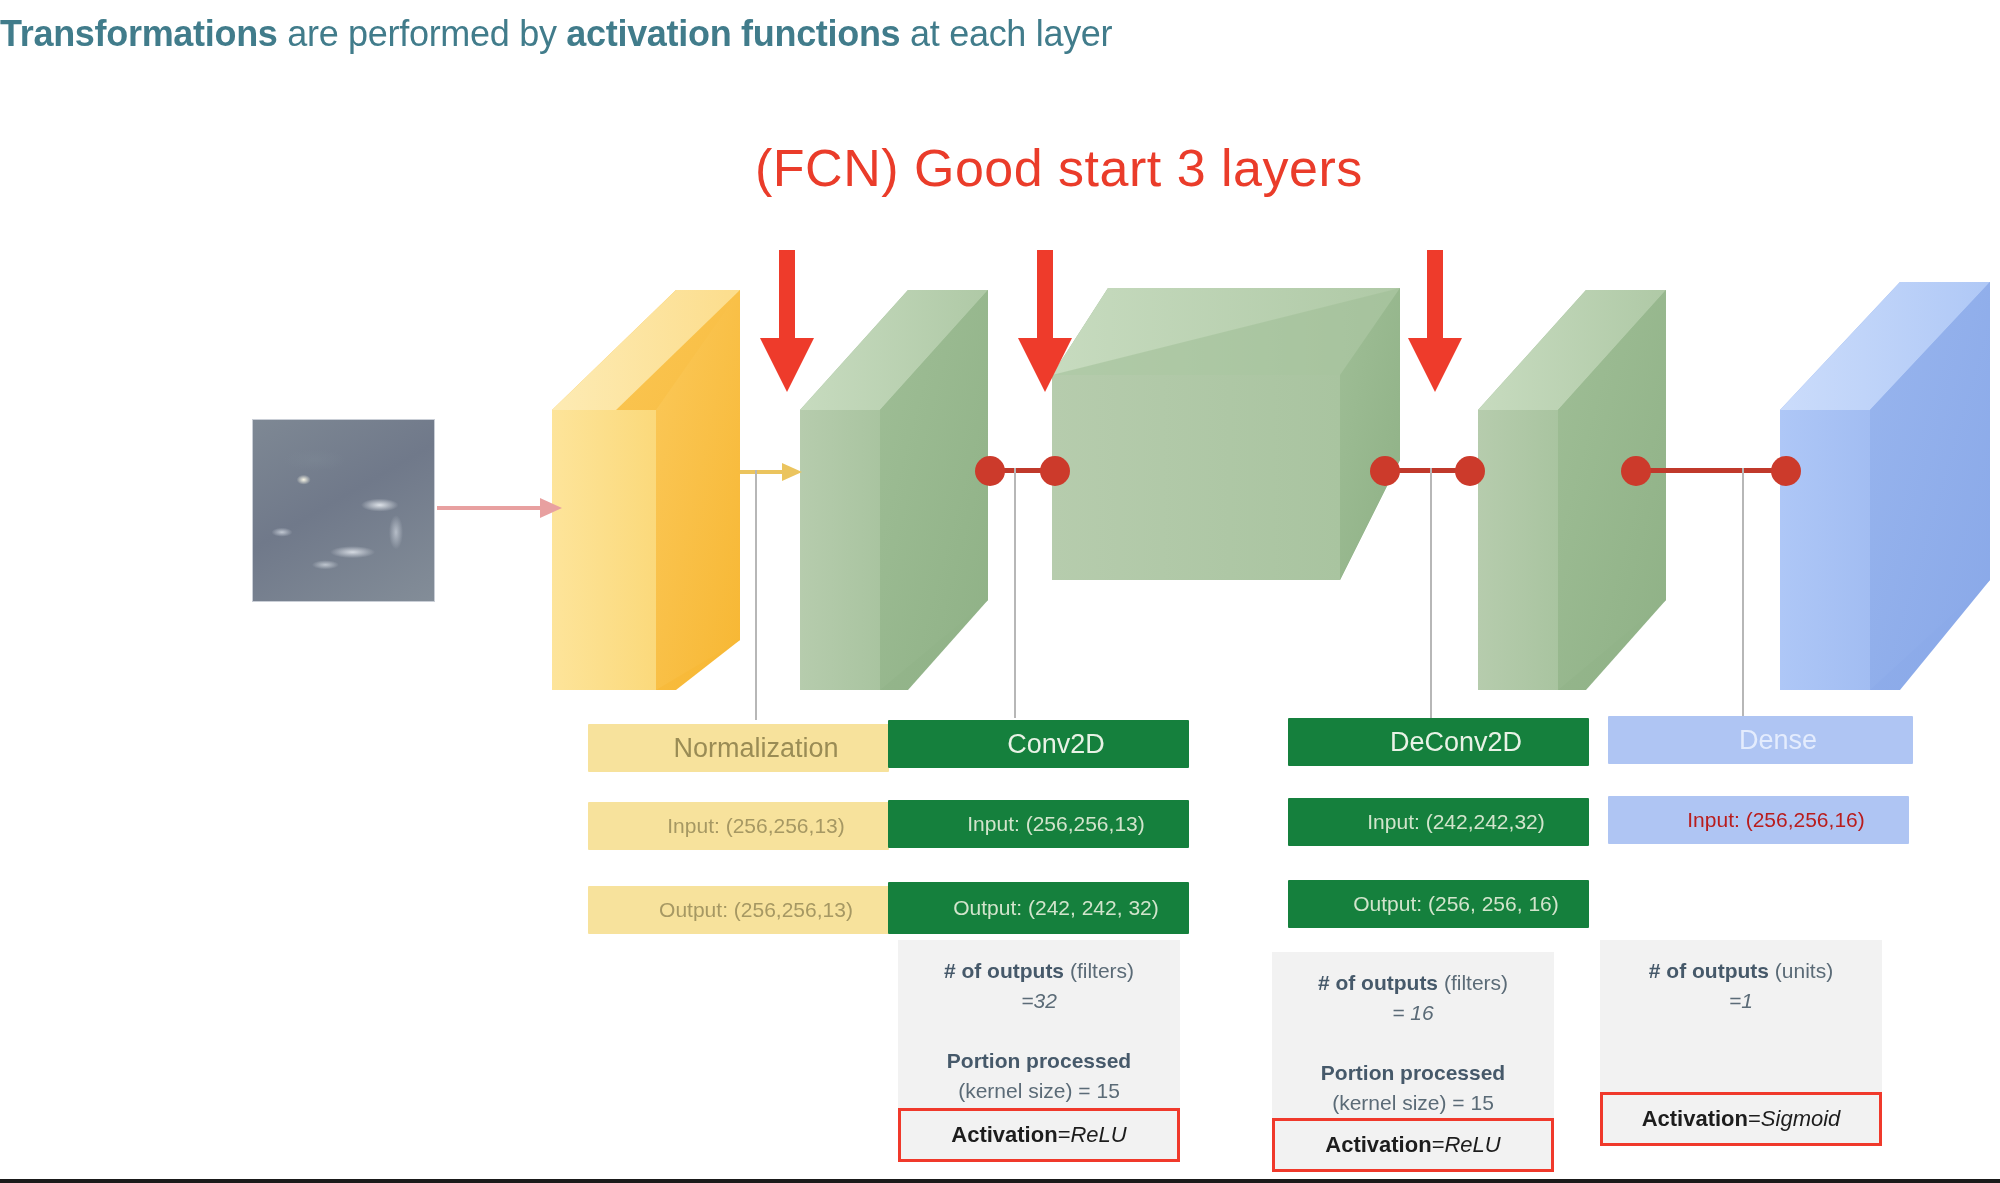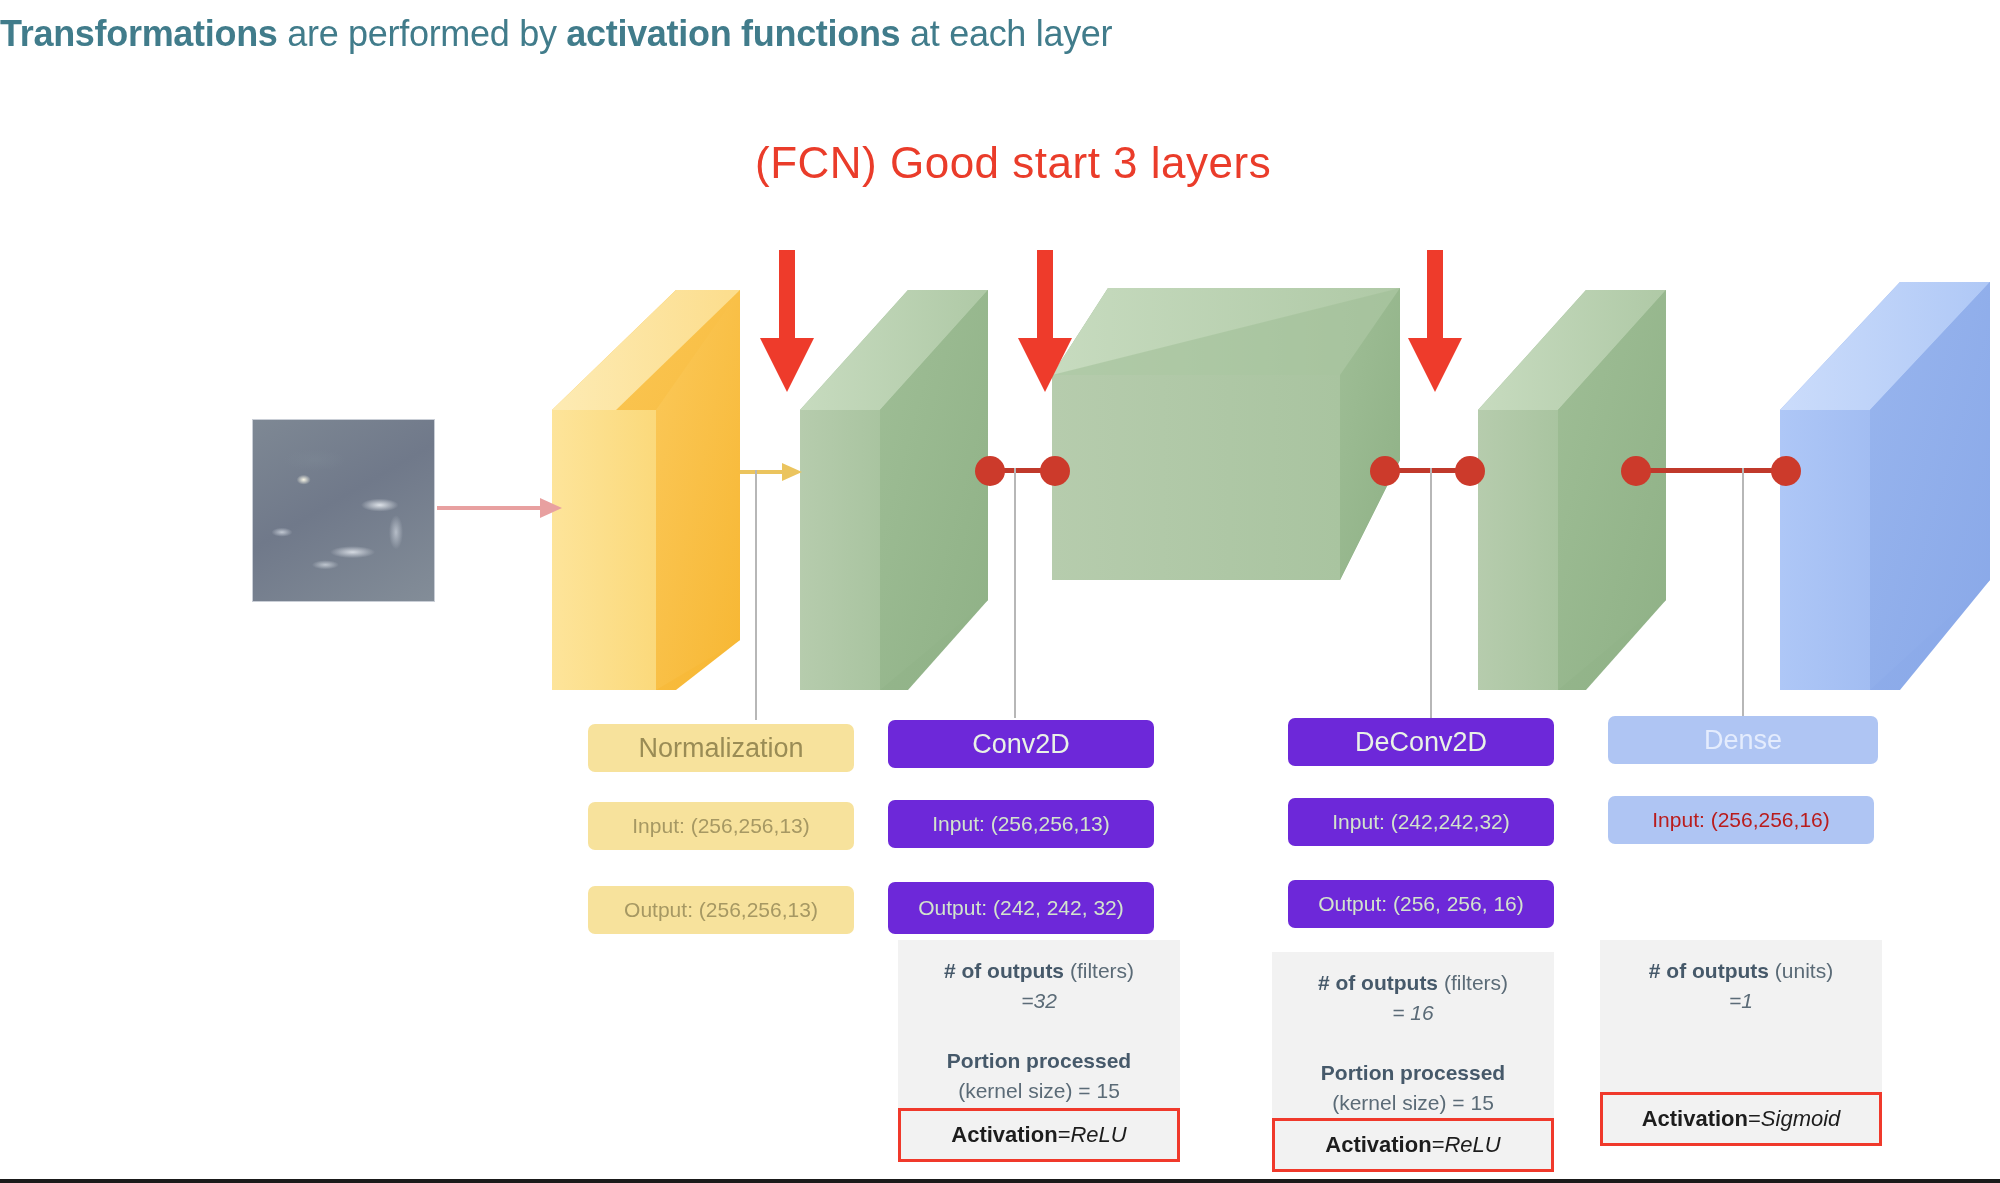--- a/index.html
+++ b/index.html
@@ -14,21 +14,21 @@
     position:absolute;left:0;top:2px;width:1960px;
     font-size:36px;line-height:64px;color:#417C8B;
     letter-spacing:-0.3px;white-space:nowrap;
   }
   #slide-title .b{font-weight:bold;}
   #slide-title .n{font-weight:normal;}
 
   
   #fcn-note{
     position:absolute;left:755px;top:138px;
-    font-size:44px;color:#EA3C2A;white-space:nowrap;
+    font-size:52px;color:#EA3C2A;white-space:nowrap;
     letter-spacing:0.5px;
   }
 
   
   .arrow{position:absolute;width:70px;}
   .arrow svg{display:block;}
 
   
   #diagram{position:absolute;left:0;top:0;width:2000px;height:1183px;}
 
@@ -43,32 +43,32 @@
       radial-gradient(ellipse 18px 6px at 40% 80%, rgba(228,234,240,.65), rgba(255,255,255,0) 75%),
       radial-gradient(ellipse 9px 22px at 79% 62%, rgba(222,228,236,.6), rgba(255,255,255,0) 78%),
       radial-gradient(ellipse 40px 14px at 34% 22%, rgba(128,140,152,.35), rgba(255,255,255,0) 78%),
       linear-gradient(150deg,#7e8894 0%,#70798a 45%,#838d98 100%);
     border:1px solid #c9ced6;
     box-sizing:border-box;
   }
 
   
   .pill{
-    position:absolute;border-radius:7px;
+    position:absolute;border-radius:1px;
     display:flex;align-items:center;justify-content:center;
-    text-align:center;white-space:nowrap;
+    text-align:center;white-space:nowrap;padding-left:35px;
   }
   .pill.name{font-size:27px;}
   .pill.io{font-size:21px;}
 
   .pill.yellow{background:#F7E29C;}
   .pill.yellow.name{color:#9a8c55;}
   .pill.yellow.io{color:#a69863;}
 
-  .pill.green{background:#6d28d9;}
+  .pill.green{background:#15803d;}
   .pill.green.name{color:#e9f2e6;}
   .pill.green.io{color:#d2e4cc;}
 
   .pill.blue{background:#AFC5F3;}
   .pill.blue.name{color:#e4ecfd;}
   .pill.blue.io{color:#b91c1c;}
 
   
   .infobox{
     position:absolute;background:#F2F2F2;

